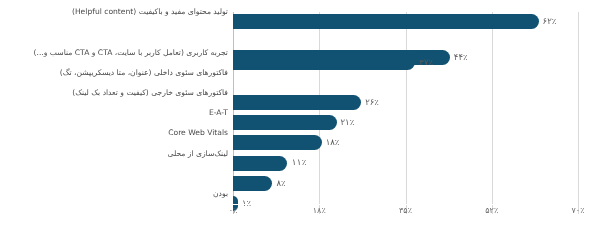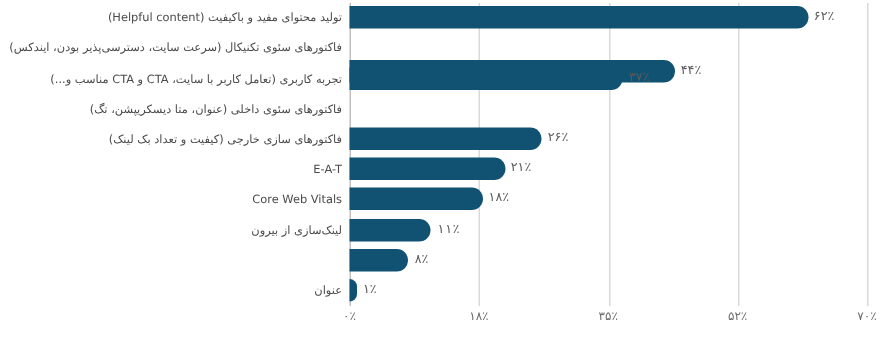--- a/index.html
+++ b/index.html
@@ -17,21 +17,21 @@
     height: 222px;
     background: #ffffff;
     overflow: hidden;
     box-sizing: border-box;
   }
 
   
   .plot-area {
     position: absolute;
     left: 233px;            
-    top: 2px;
+    top: 12px;
     width: 345px;           
     height: 202px;
   }
 
   .gridlines {
     position: absolute;
     inset: 0;
     pointer-events: none;
   }
   .gridline {
@@ -128,28 +128,27 @@
     unicode-bidi: plaintext;
   }
 </style>
 </head>
 <body>
 
 <div id="chart-root">
 
   <div class="cat-labels">
       <div class="cat-label" style="top: 0.0999999px;">تولید محتوای مفید و باکیفیت (Helpful content)</div>
-      <div class="cat-label" style="top: 20.3px;">فاکتورهای سئوی تکنیکال (سرعت سایت، دسترسی‌پذیر بودن، ایندکس)</div>
       <div class="cat-label" style="top: 40.5px;">تجربه کاربری (تعامل کاربر با سایت، CTA و CTA مناسب و...)</div>
       <div class="cat-label" style="top: 60.7px;">فاکتورهای سئوی داخلی (عنوان، متا دیسکریپشن، تگ)</div>
-      <div class="cat-label" style="top: 80.9px;">فاکتورهای سازی خارجی (کیفیت و تعداد بک لینک)</div>
+      <div class="cat-label" style="top: 80.9px;">فاکتورهای سئوی خارجی (کیفیت و تعداد بک لینک)</div>
       <div class="cat-label" style="top: 101.1px;">E-A-T</div>
       <div class="cat-label" style="top: 121.3px;">Core Web Vitals</div>
-      <div class="cat-label" style="top: 141.5px;">لینک‌سازی از بیرون</div>
-      <div class="cat-label" style="top: 181.9px;">عنوان</div>
+      <div class="cat-label" style="top: 141.5px;">لینک‌سازی از محلی</div>
+      <div class="cat-label" style="top: 181.9px;">بودن</div>
     </div>
 
   <div class="plot-area">
     <div class="gridlines">
         <div class="gridline axis-zero" style="left: 0px;"></div>
         <div class="gridline" style="left: 86.25px;"></div>
         <div class="gridline" style="left: 172.5px;"></div>
         <div class="gridline" style="left: 258.75px;"></div>
         <div class="gridline" style="left: 345px;"></div>
       </div>

